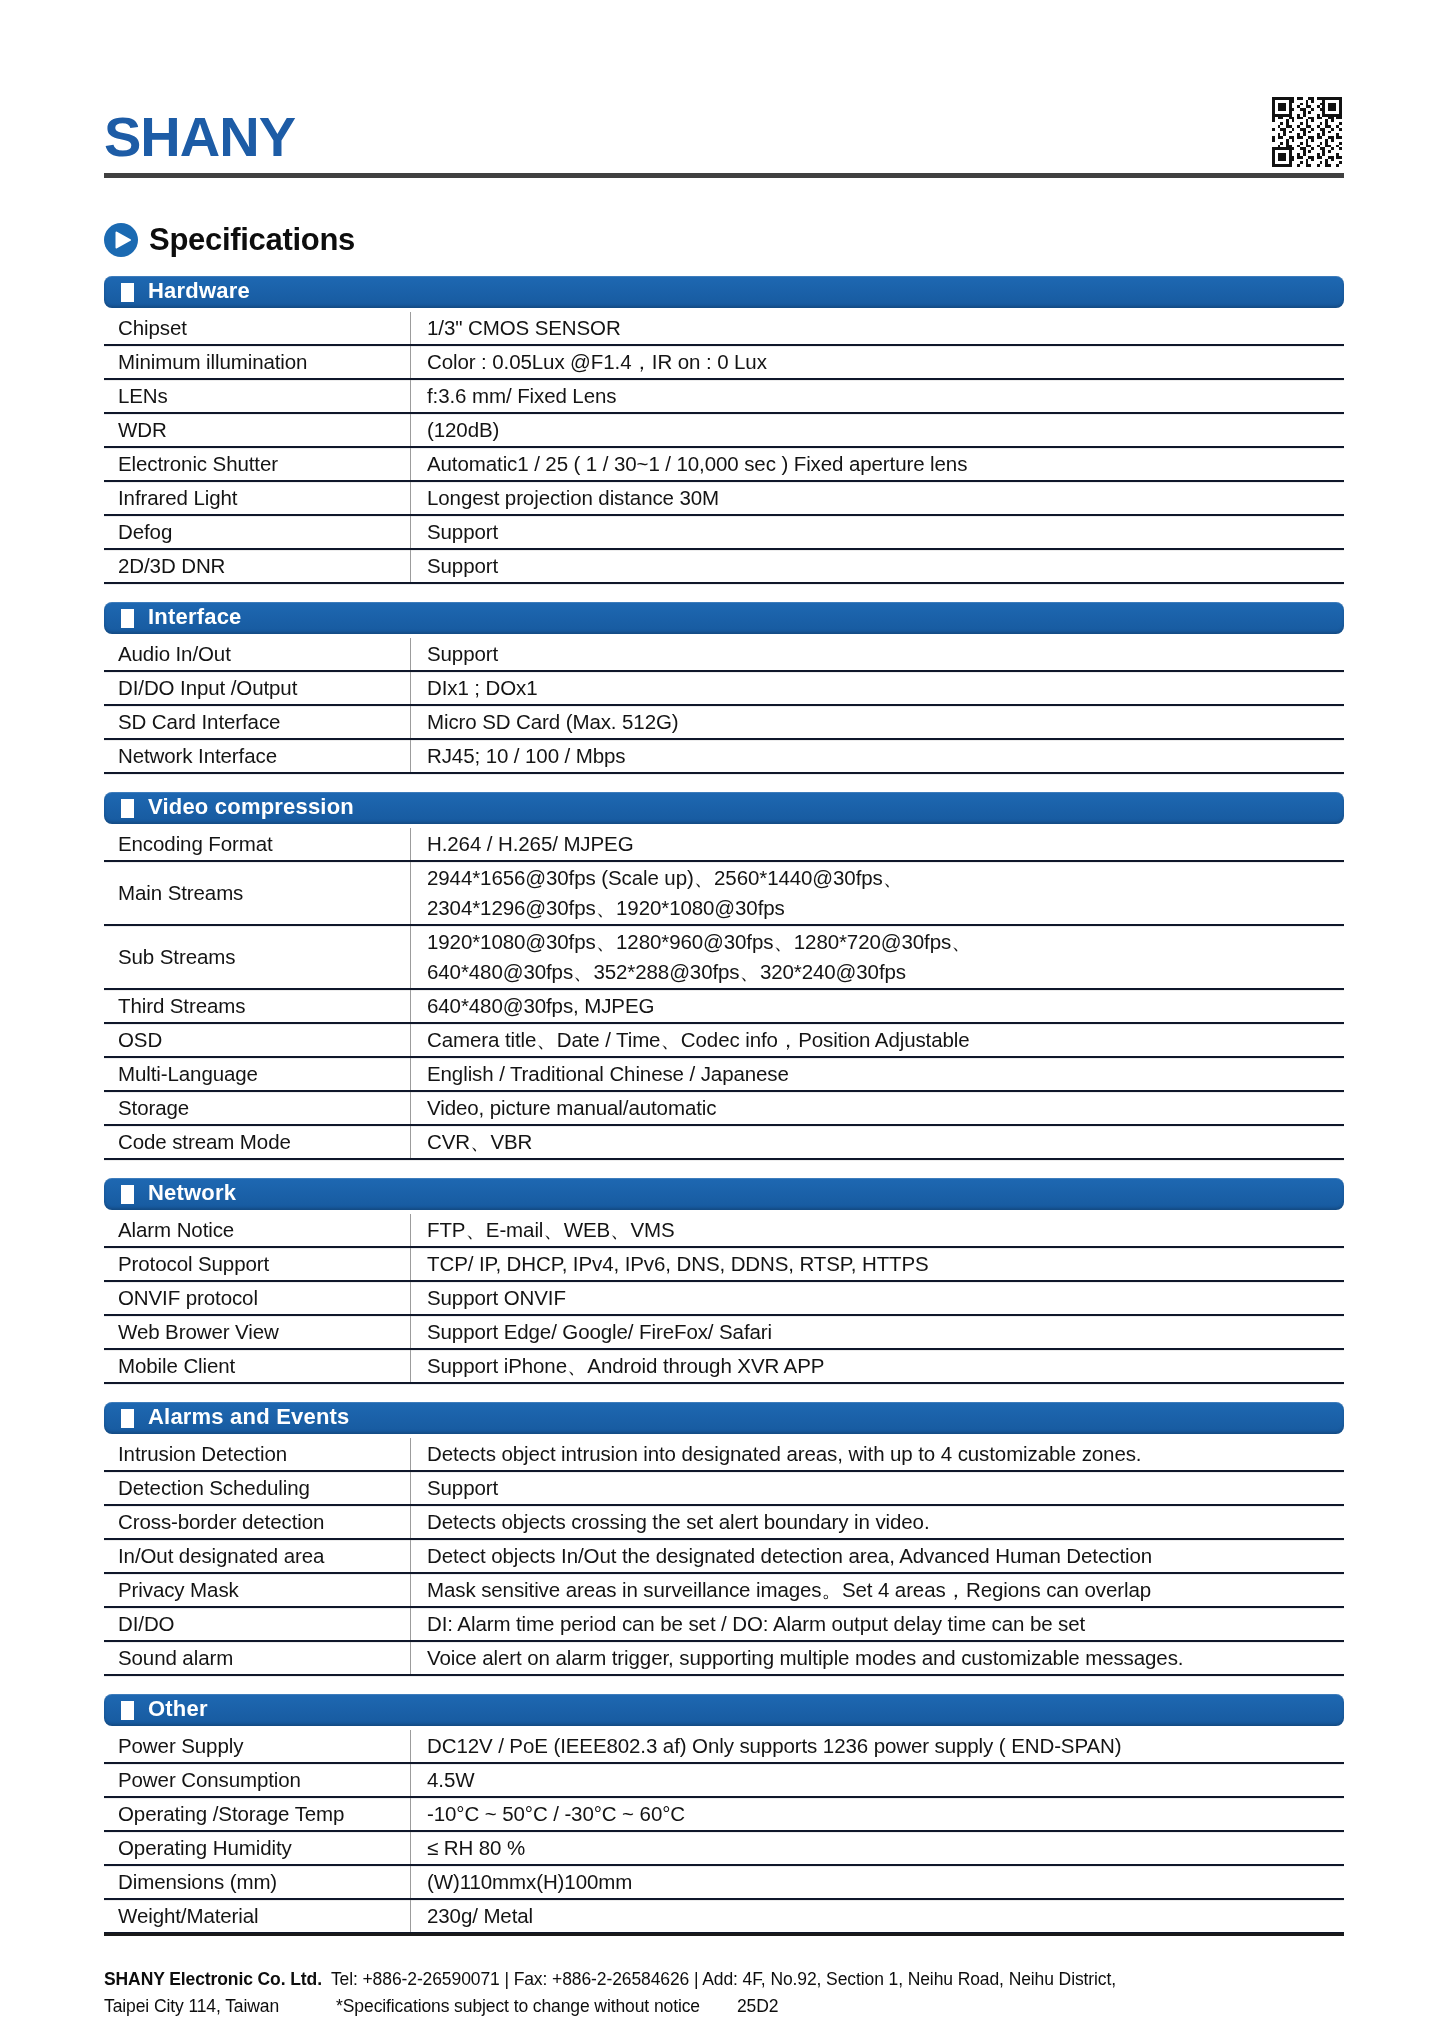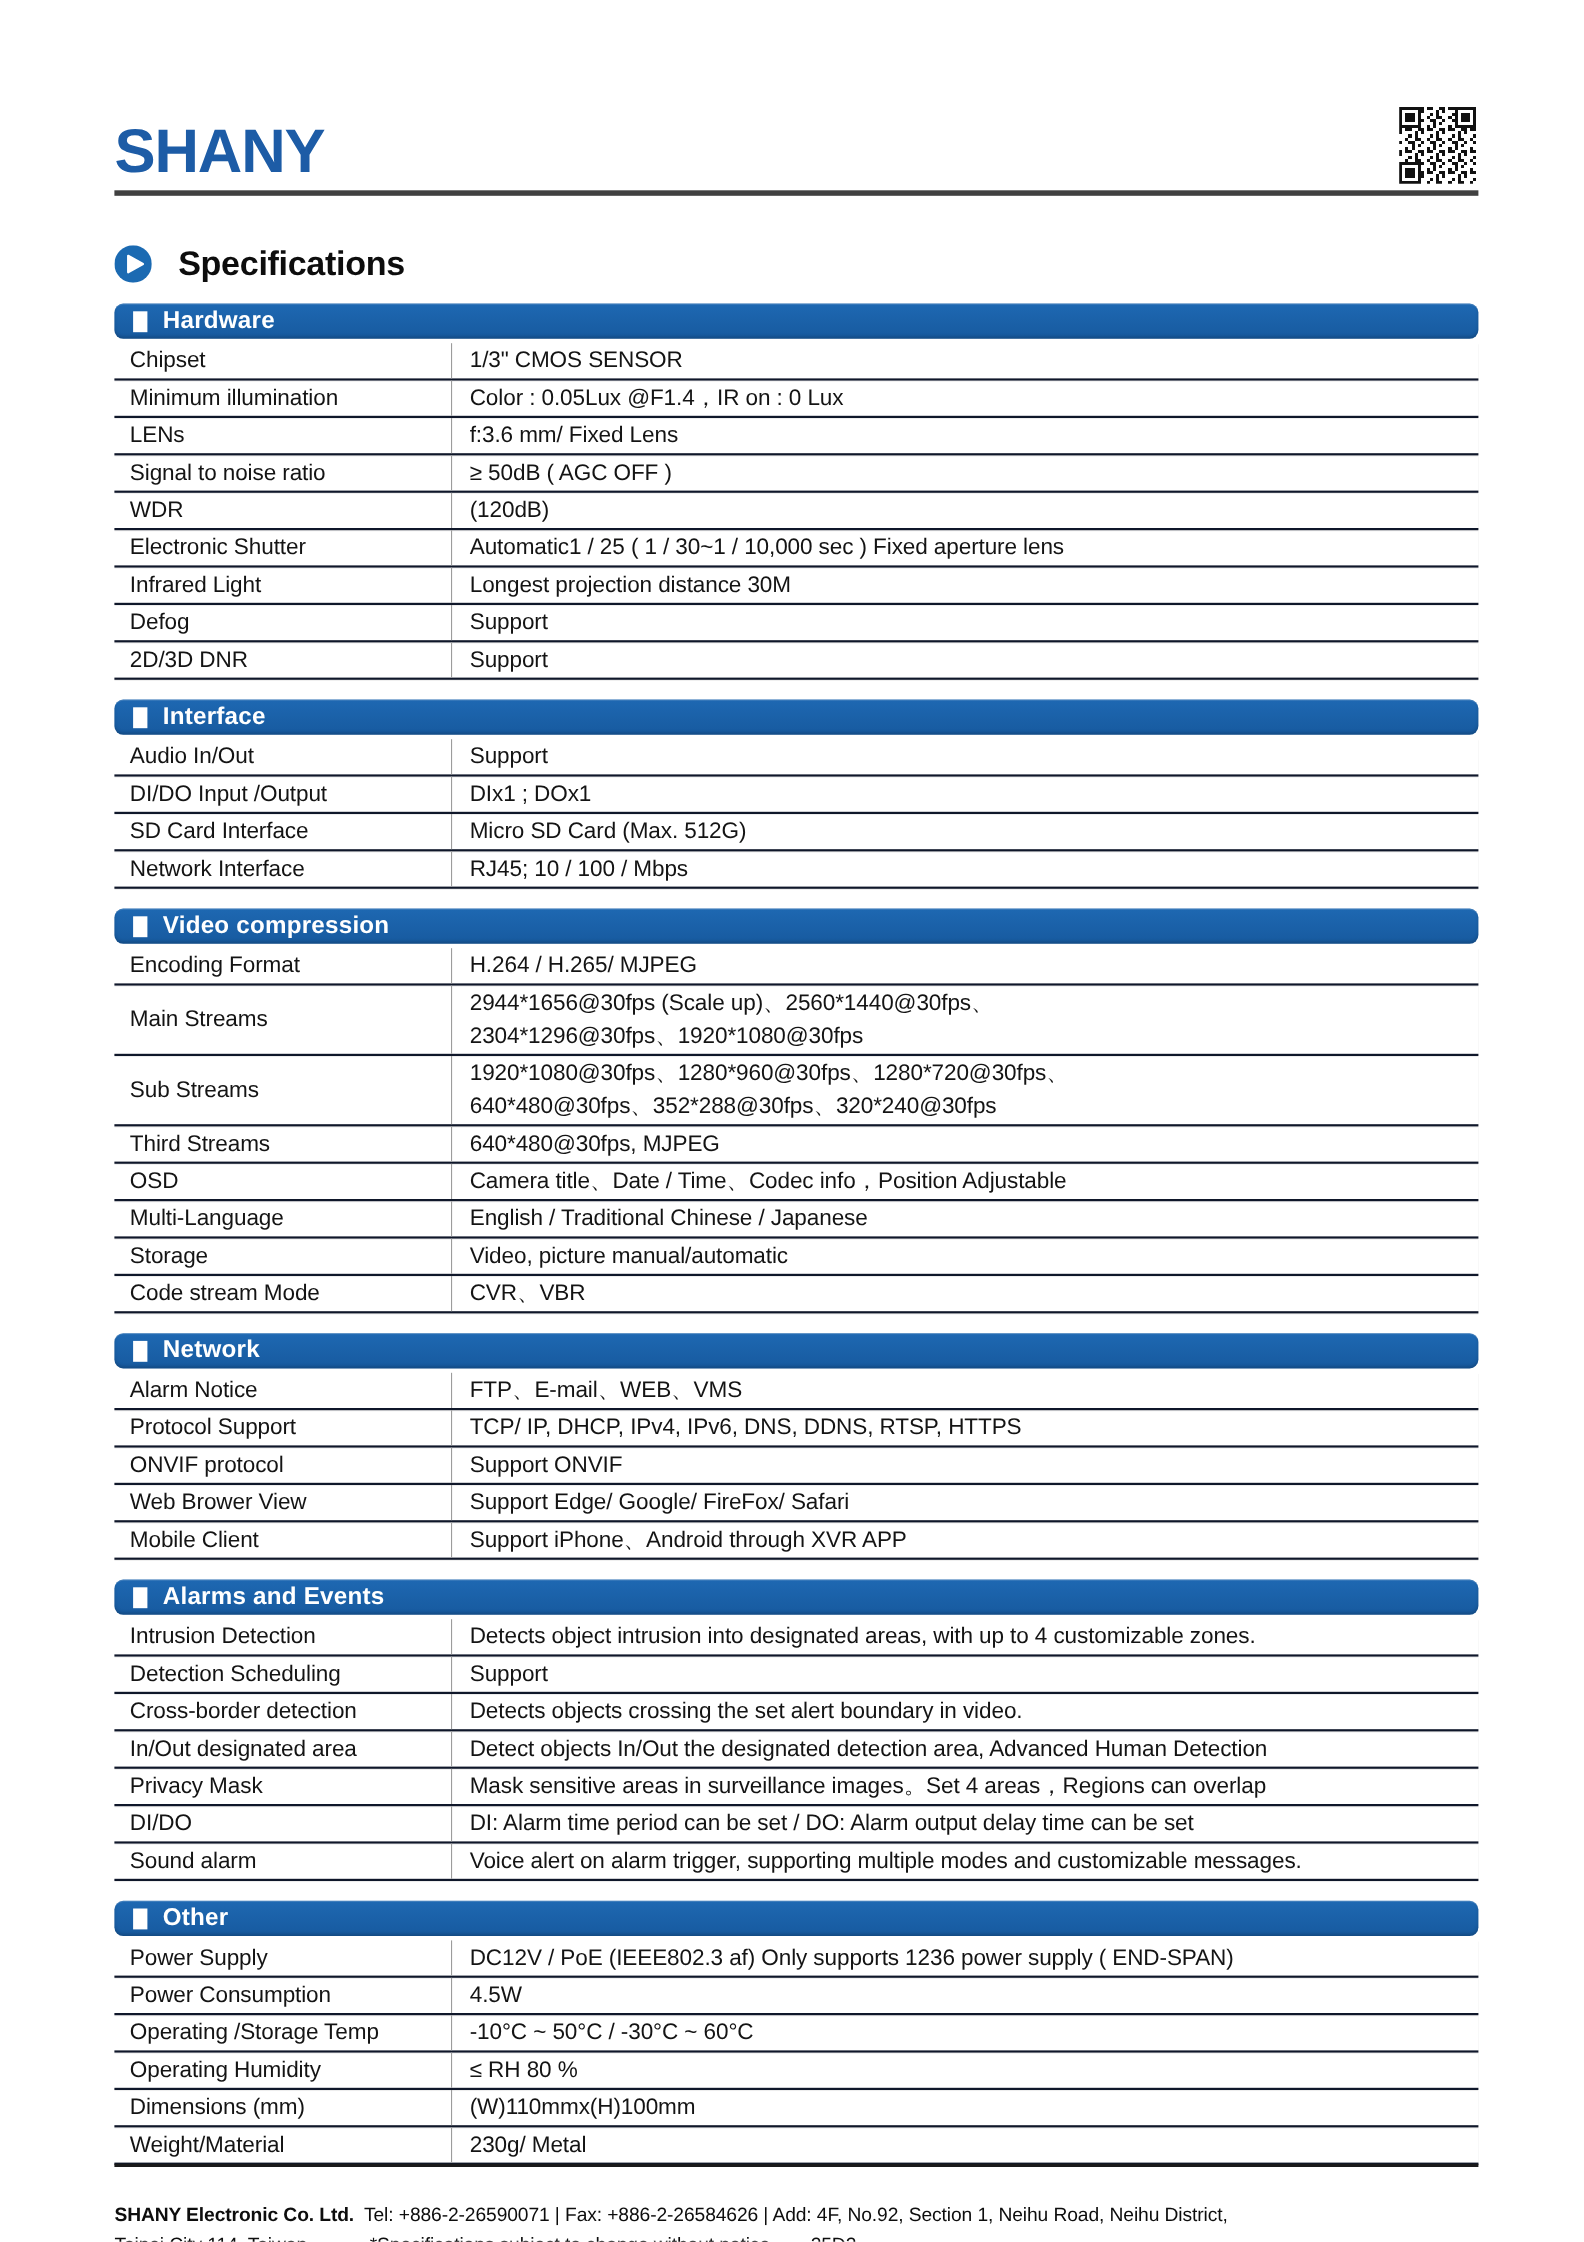--- a/index.html
+++ b/index.html
@@ -14,21 +14,21 @@
   .masthead{position:relative;height:173px;border-bottom:5px solid #404040;}
   .logo{
     position:absolute;left:0;bottom:8px;
     font-size:56px;font-weight:800;letter-spacing:-1px;
     color:#1d5ca6;line-height:1;
   }
   .qr{position:absolute;right:2px;bottom:6px;width:70px;height:70px;}
   .qr svg{display:block;width:70px;height:70px;}
 
   
-  .page-heading{margin-top:44px;height:36px;display:flex;align-items:center;gap:24px;}
+  .page-heading{margin-top:44px;height:36px;display:flex;align-items:center;gap:11px;}
   .play-icon{width:34px;height:34px;flex:0 0 34px;}
   .heading-text{font-size:31px;font-weight:700;color:#0d0d0d;letter-spacing:-.3px;}
 
   
   .bar{
     margin-top:10px;height:32px;border-radius:8px;
     background:linear-gradient(#1e68b2,#175a9f);
     box-shadow:inset 0 -2px 3px rgba(0,0,0,.18), inset 0 1px 0 rgba(255,255,255,.15);
     display:flex;align-items:center;padding-left:17px;gap:14px;
   }
@@ -366,24 +366,20 @@
           </div>
           <div class="row">
             <div class="cell label">Minimum illumination</div>
             <div class="cell value">Color : 0.05Lux @F1.4，IR on : 0 Lux</div>
           </div>
           <div class="row">
             <div class="cell label">LENs</div>
             <div class="cell value">f:3.6 mm/ Fixed Lens</div>
           </div>
           <div class="row">
-            <div class="cell label">Signal to noise ratio</div>
-            <div class="cell value">≥ 50dB ( AGC OFF )</div>
-          </div>
-          <div class="row">
             <div class="cell label">WDR</div>
             <div class="cell value">(120dB)</div>
           </div>
           <div class="row">
             <div class="cell label">Electronic Shutter</div>
             <div class="cell value">Automatic1 / 25 ( 1 / 30~1 / 10,000 sec ) Fixed aperture lens</div>
           </div>
           <div class="row">
             <div class="cell label">Infrared Light</div>
             <div class="cell value">Longest projection distance 30M</div>

